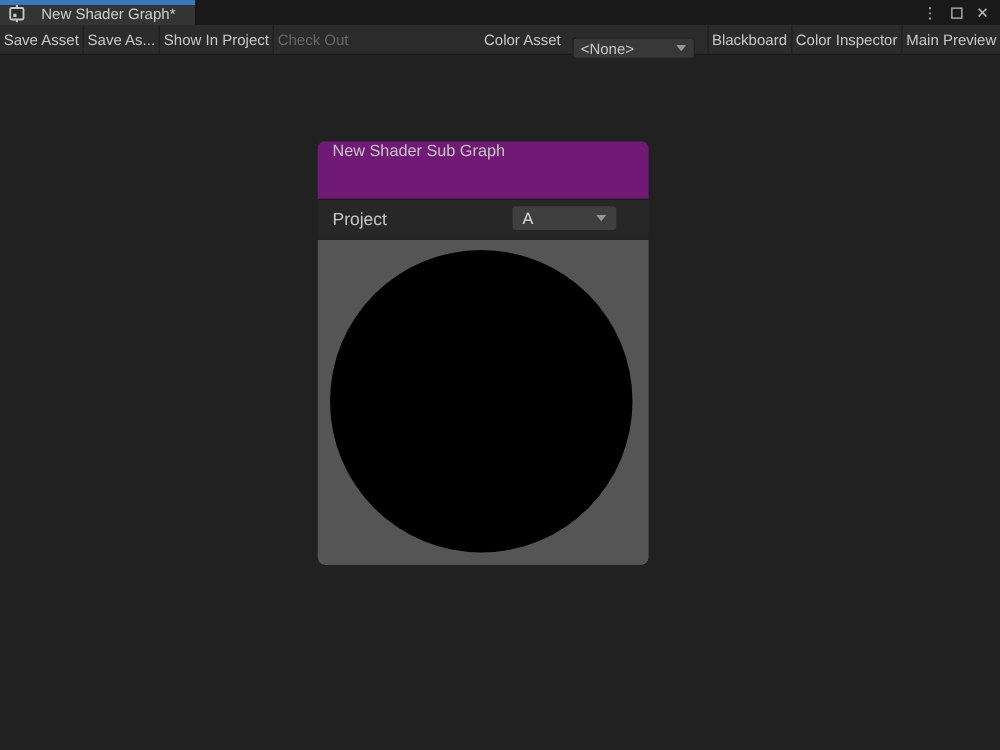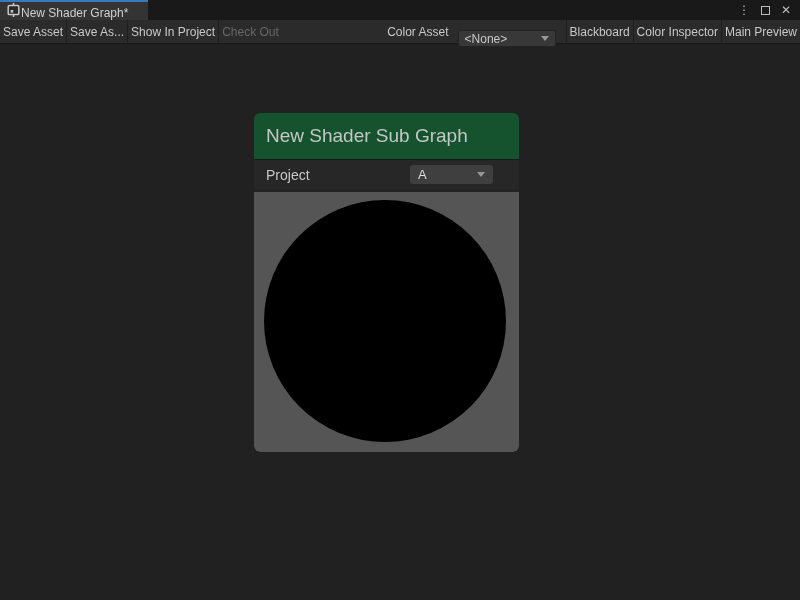--- a/index.html
+++ b/index.html
@@ -12,24 +12,24 @@
     -webkit-font-smoothing:antialiased;
   }
 
   
   .tabbar {
     position:absolute; top:0; left:0; right:0; height:20px;
     background:#191919;
     display:flex; align-items:stretch;
   }
   .tab {
-    display:flex; align-items:flex-end; gap:1px;
+    display:flex; align-items:flex-start; gap:13px;
     padding:0 16px 0 7px;
     background:#343434;
-    border-top:2px solid #4d7c0f;
+    border-top:4px solid #4d7c0f;
     color:#cfcfcf; font-size:12px;
     min-width:148px;
   }
   .win-controls {
     margin-left:auto;
     display:flex; align-items:center; gap:11px;
     padding-right:9px; color:#bdbdbd;
   }
   .win-glyph { font-size:12px; line-height:1; cursor:default; }
   .win-max-box { width:9px; height:9px; border:1px solid #bdbdbd; display:inline-block; }
@@ -71,25 +71,25 @@
   }
 
   
   .node {
     position:absolute; left:254px; top:113px; width:265px;
     background:#232323;
     border-radius:6px;
     overflow:hidden;
   }
   .node-header {
-    height:47px; background:#14532d;
+    height:47px; background:#701a75;
     border-bottom:1px solid #1a1a1a;
-    display:flex; align-items:center;
+    display:flex; 
     padding:0 12px;
-    font-size:19px; color:#c6c6c6;
+    font-size:13px; color:#c6c6c6;
   }
   .node-out-row {
     height:43px; background:#232323;
     display:flex; align-items:center; justify-content:flex-end;
     gap:7px; padding-right:9px;
     font-size:14px; color:#c8c8c8;
   }
   .port {
     width:9px; height:9px; border-radius:50%;
     border:2px solid #e2a3c7;

